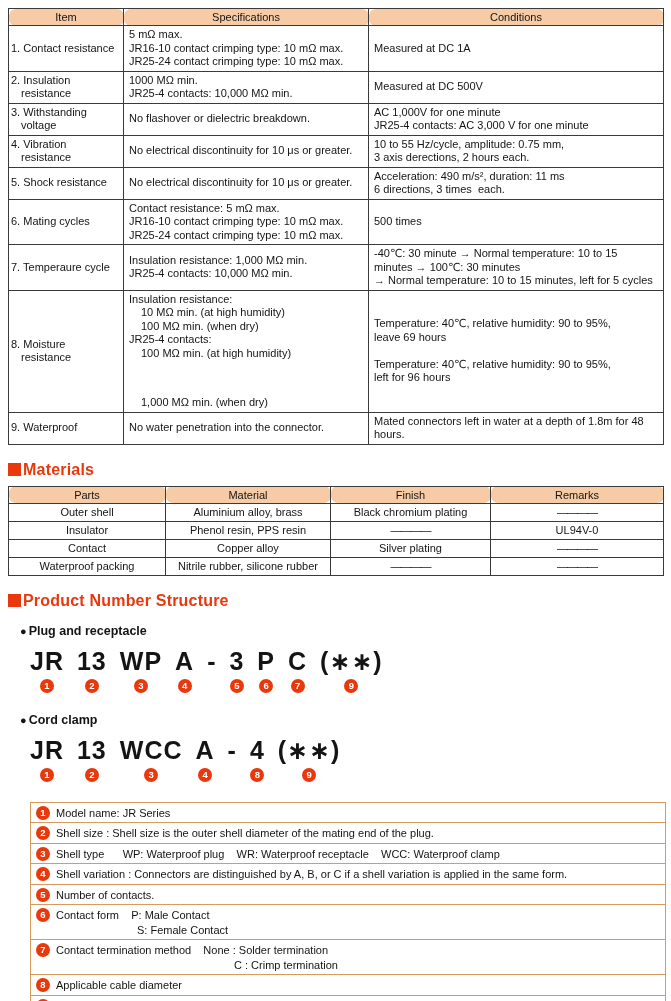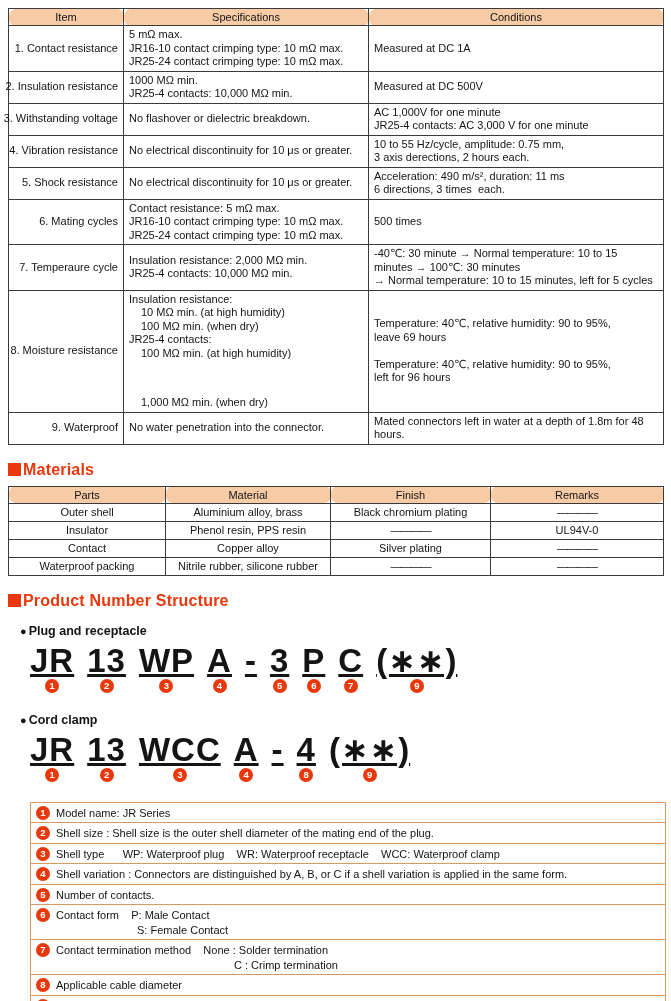--- a/index.html
+++ b/index.html
@@ -15,41 +15,41 @@
   table{border-collapse:collapse;table-layout:fixed;}
   .spec-table,.materials-table{width:655px;}
   .spec-table th,.spec-table td,
   .materials-table th,.materials-table td{border:1px solid var(--grid);font-size:11px;}
   th{background:var(--header-bg);font-weight:normal;text-align:center;padding:2px 4px;height:17px;border-radius:7px;}
 
   .spec-table td{padding:2px 5px;vertical-align:middle;line-height:13.5px;}
   .spec-table .col-item{width:115px;}
   .spec-table .col-spec{width:245px;}
   .spec-table .col-cond{width:295px;}
-  td.item-cell{padding-left:0;text-indent:-10px;text-align:right;}
+  td.item-cell{padding-left:12px;text-indent:-10px;}
   .line{white-space:pre-wrap;}
 
   .section-head{display:flex;align-items:center;margin:16px 0 7px;}
   .red-square{width:13px;height:13px;background:var(--red);margin-right:2px;flex:0 0 auto;}
   .section-title{color:var(--red);font-weight:bold;font-size:16px;letter-spacing:.2px;}
 
   .materials-table td{padding:2px 4px;text-align:center;height:18px;vertical-align:middle;}
   .materials-table .col-parts{width:157px;}
   .materials-table .col-material{width:165px;}
   .materials-table .col-finish{width:160px;}
   .materials-table .col-remarks{width:173px;}
   .materials-table td[data-name="materials-cell"]{letter-spacing:-1px;}
   .materials-table td.normal-ls{letter-spacing:0;}
 
   .sub-head{display:flex;align-items:center;font-weight:bold;font-size:12.5px;margin:14px 0 10px 12px;}
   .bullet{font-size:11px;margin-right:2px;}
 
   .code-row{display:flex;align-items:flex-start;gap:13px;margin:2px 0 16px 22px;}
   .code-seg{display:flex;flex-direction:column;align-items:center;gap:5px;}
-  .code-text{font-size:33px;font-weight:bold;line-height:26px;letter-spacing:1px;white-space:pre;text-decoration:underline;}
+  .code-text{font-size:25px;font-weight:bold;line-height:26px;letter-spacing:1px;white-space:pre;}
   .circle-num{width:14px;height:14px;border-radius:50%;background:var(--red);color:#fff;
     font-size:9.5px;font-weight:bold;display:inline-flex;align-items:center;justify-content:center;
     line-height:1;flex:0 0 auto;}
 
   .legend-table{width:636px;margin:20px 0 0 22px;}
   .legend-table td{border:1px solid var(--legend-border);font-size:11px;padding:2px 5px;height:19px;vertical-align:middle;}
   .legend-flex{display:flex;align-items:flex-start;gap:6px;}
   .legend-flex .circle-num{margin-top:1px;}
   .legend-text{line-height:14.5px;padding-top:1px;}
 </style>
@@ -130,21 +130,21 @@
             <div class="line" data-name="cell-line">JR16-10 contact crimping type: 10 mΩ max.</div>
             <div class="line" data-name="cell-line">JR25-24 contact crimping type: 10 mΩ max.</div>
           </td>
           <td class="cond-cell" data-name="spec-condition-cell">
             <div class="line" data-name="cell-line">500 times</div>
           </td>
         </tr>
         <tr data-name="spec-row">
           <td class="item-cell" data-name="spec-item-cell">7. Temperaure cycle</td>
           <td class="spec-cell" data-name="spec-value-cell">
-            <div class="line" data-name="cell-line">Insulation resistance: 2,000 MΩ min.</div>
+            <div class="line" data-name="cell-line">Insulation resistance: 1,000 MΩ min.</div>
             <div class="line" data-name="cell-line">JR25-4 contacts: 10,000 MΩ min.</div>
           </td>
           <td class="cond-cell" data-name="spec-condition-cell">
             <div class="line" data-name="cell-line">-40℃: 30 minute → Normal temperature: 10 to 15 minutes → 100℃: 30 minutes</div>
             <div class="line" data-name="cell-line">→ Normal temperature: 10 to 15 minutes, left for 5 cycles</div>
           </td>
         </tr>
         <tr data-name="spec-row">
           <td class="item-cell" data-name="spec-item-cell">8. Moisture resistance</td>
           <td class="spec-cell" data-name="spec-value-cell">

